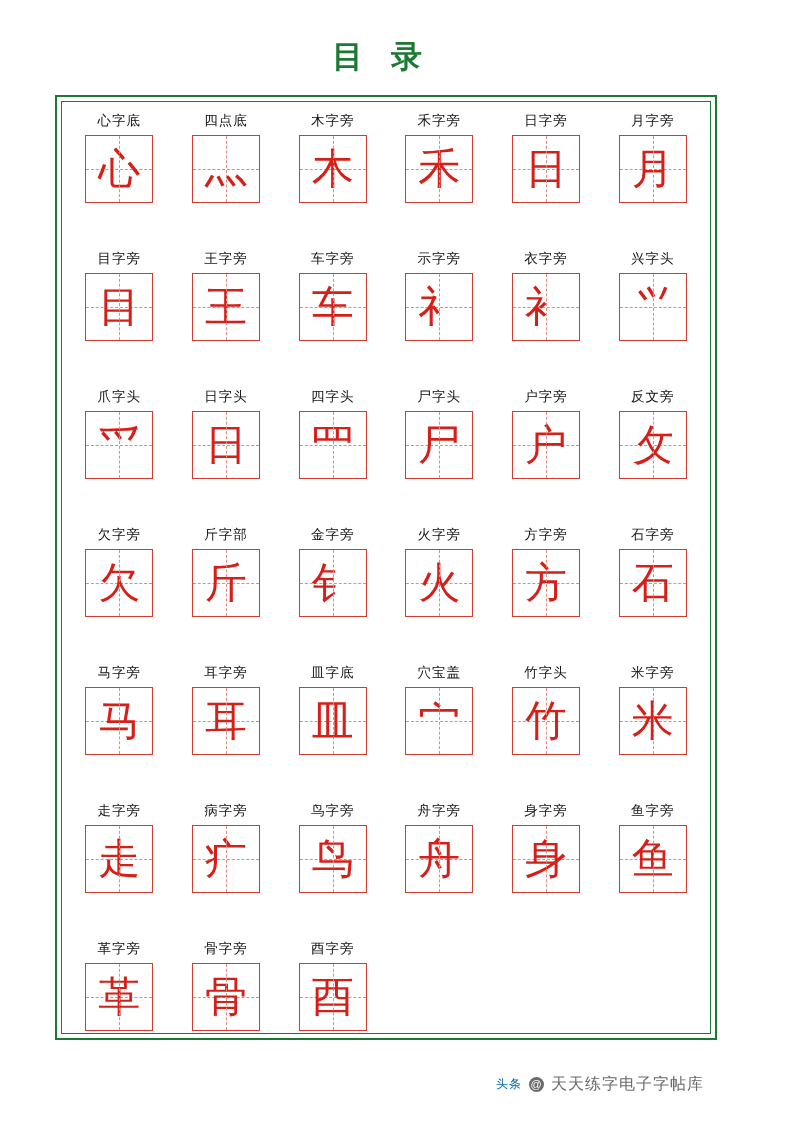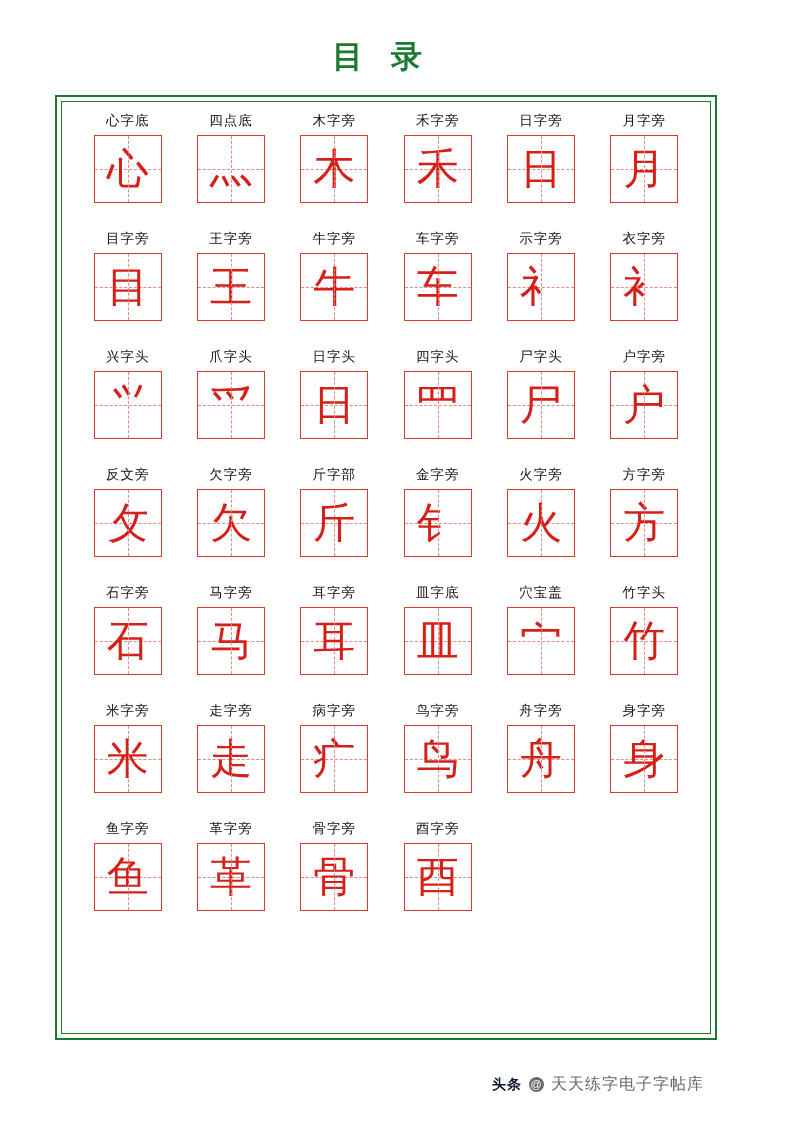--- a/index.html
+++ b/index.html
@@ -46,20 +46,21 @@
     border: 1px solid #1b7a32;
     box-sizing: border-box;
     padding: 12px 14px;
   }
   .grid {
     display: grid;
     grid-template-columns: repeat(6, 1fr);
     grid-auto-rows: 118px;
     column-gap: 0px;
     row-gap: 0px;
+    gap: 20px;
   }
   .cell {
     display: flex;
     flex-direction: column;
     align-items: center;
     justify-content: flex-start;
   }
   .cell-label {
     font-family: "Liberation Serif", serif;
     font-size: 13.5px;
@@ -115,24 +116,23 @@
     display: flex;
     align-items: center;
     gap: 7px;
     color: #6b6b6b;
     font-family: "Liberation Sans", sans-serif;
     font-size: 16px;
     letter-spacing: 1px;
   }
   .wm-badge {
     font-family: "Liberation Sans", sans-serif;
-    font-size: 14px;
-    color: #0f172a;
+    font-size: 12px;
+    color: #0369a1;
     letter-spacing: 1px;
-    font-weight: bold;
   }
   .wm-dot {
     width: 15px;
     height: 15px;
     border-radius: 50%;
     background: #6b6b6b;
     color: #ffffff;
     font-size: 11px;
     line-height: 15px;
     text-align: center;
@@ -191,26 +191,20 @@
               <div class="glyph">目</div>
             </div>
           </div>
           <div class="cell">
             <div class="cell-label">王字旁</div>
             <div class="tianzi">
               <div class="glyph">王</div>
             </div>
           </div>
           <div class="cell">
-            <div class="cell-label">牛字旁</div>
-            <div class="tianzi">
-              <div class="glyph">牛</div>
-            </div>
-          </div>
-          <div class="cell">
             <div class="cell-label">车字旁</div>
             <div class="tianzi">
               <div class="glyph">车</div>
             </div>
           </div>
           <div class="cell">
             <div class="cell-label">示字旁</div>
             <div class="tianzi">
               <div class="glyph">礻</div>
             </div>

